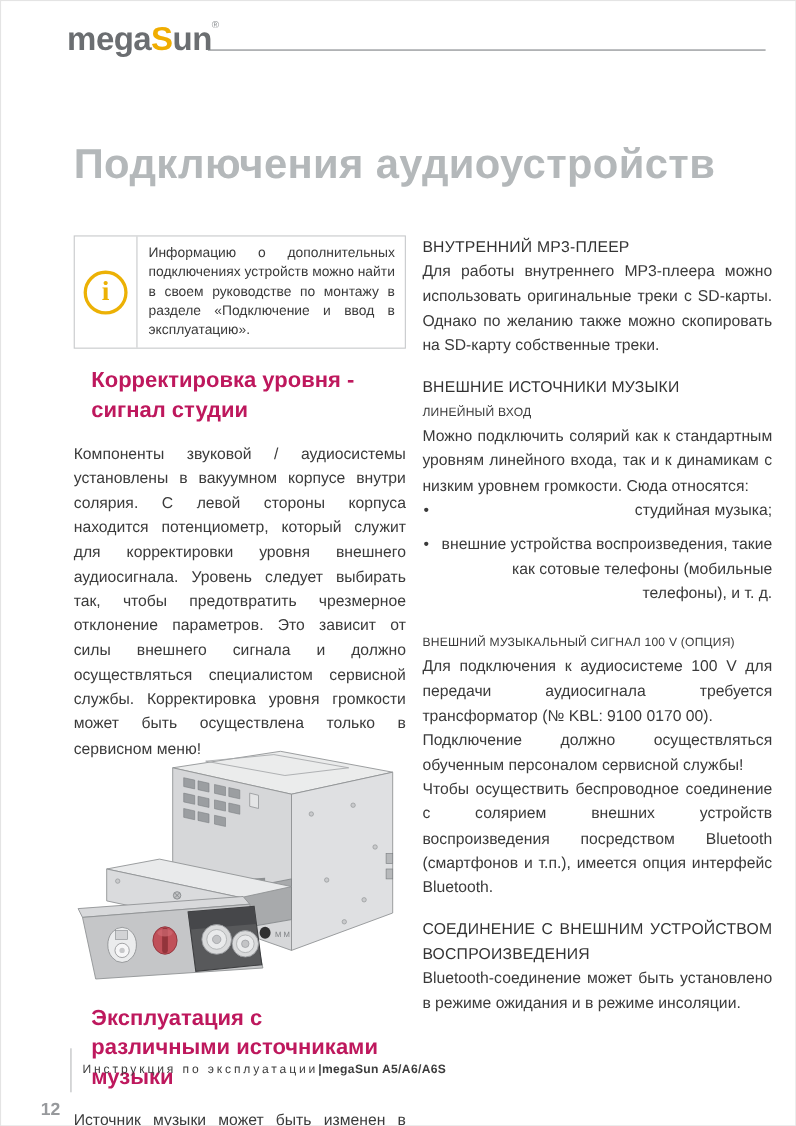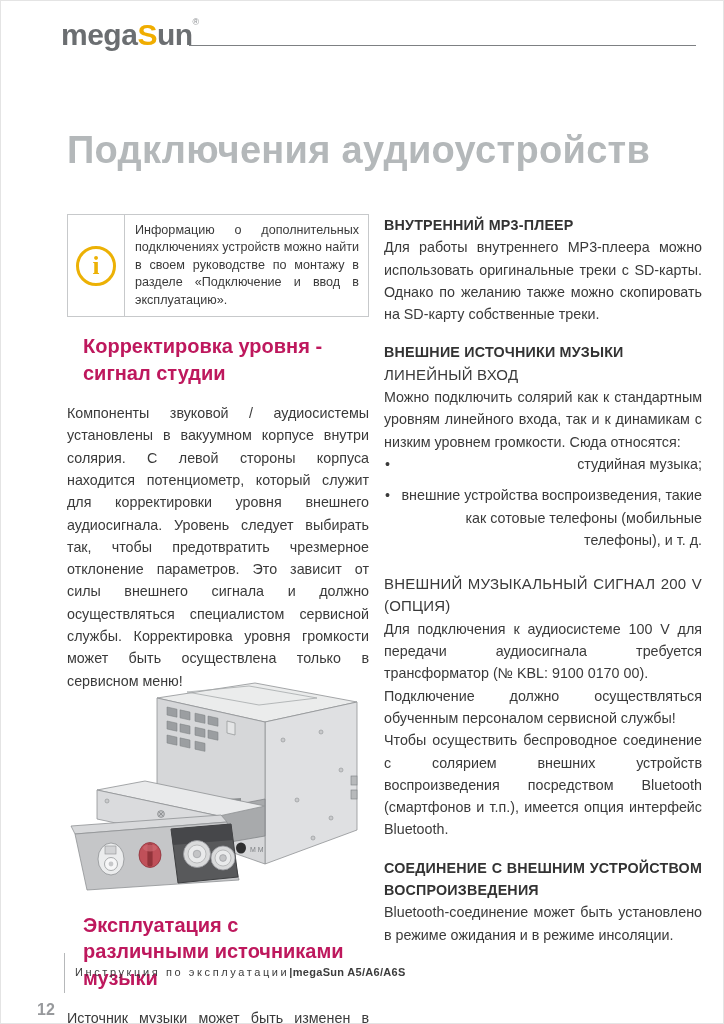--- a/index.html
+++ b/index.html
@@ -27,23 +27,23 @@
   .info-box .icon-cell{width:56px;flex:0 0 56px;display:flex;align-items:center;
         justify-content:center;border-right:1px solid #c7c9cb;}
   .info-ring{width:34px;height:34px;border:3px solid #ecb105;border-radius:50%;
         display:flex;align-items:center;justify-content:center;
         color:#ecb105;font-family:"Liberation Serif",serif;
         font-size:25px;font-weight:bold;line-height:1;}
   .info-box .text-cell{padding:7px 9px 7px 10px;font-size:12.6px;line-height:17.4px;
         text-align:justify;color:#3a3a3a;}
   
   .red-heading{margin:16px;color:#be185d;font-weight:bold;font-size:20px;line-height:26.5px;}
-  .caps-heading{margin:0;font-size:14.3px;font-weight:bold;line-height:22.3px;
+  .caps-heading{margin:0;font-size:14.3px;font-weight:normal;line-height:22.3px;
         color:#333;text-align:justify;letter-spacing:0.2px;}
-  .caps-sub{margin:0;font-size:15px;font-weight:normal;line-height:22.3px;
+  .caps-sub{margin:0;font-size:11px;font-weight:normal;line-height:22.3px;
         color:#3a3a3a;letter-spacing:0.2px;text-align:justify;}
   
   .bullet{position:relative;margin:0 0 9px 0;padding-left:15px;font-size:14.3px;
         line-height:22.3px;text-align:right;color:#3a3a3a;}
   .bullet::before{content:"•";position:absolute;left:1px;top:0;}
   
   .illustration{margin:-14px 0 6px 2px;}
   
   .footer-num{position:absolute;left:36px;top:1000px;font-size:16px;font-weight:bold;color:#97999c;}
   .footer-rule{position:absolute;left:63px;top:952px;width:1px;height:40px;background:#b6b8ba;}
@@ -167,21 +167,21 @@
 
     <h3 class="caps-heading">ВНУТРЕННИЙ MP3-ПЛЕЕР</h3>
     <p class="body">Для работы внутреннего MP3-плеера можно использовать оригинальные треки с SD-карты. Однако по желанию также можно скопировать на SD-карту собственные треки.</p>
 
     <h3 class="caps-heading mt16">ВНЕШНИЕ ИСТОЧНИКИ МУЗЫКИ</h3>
     <div class="caps-sub">ЛИНЕЙНЫЙ ВХОД</div>
     <p class="body">Можно подключить солярий как к стандартным уровням линейного входа, так и к динамикам с низким уровнем громкости. Сюда относятся:</p>
     <div class="bullet">студийная музыка;</div>
     <div class="bullet">внешние устройства воспроизведения, такие как  сотовые телефоны (мобильные телефоны), и т. д.</div>
 
-    <div class="caps-sub mt22">ВНЕШНИЙ МУЗЫКАЛЬНЫЙ СИГНАЛ 200 V (ОПЦИЯ)</div>
+    <div class="caps-sub mt22">ВНЕШНИЙ МУЗЫКАЛЬНЫЙ СИГНАЛ 100 V (ОПЦИЯ)</div>
     <p class="body">Для подключения к аудиосистеме 100 V для передачи аудиосигнала требуется трансформатор (№ KBL: 9100 0170 00).</p>
     <p class="body">Подключение должно осуществляться обученным персоналом сервисной службы!</p>
 
     <p class="body mt6">Чтобы осуществить беспроводное соединение с солярием внешних устройств воспроизведения посредством Bluetooth (смартфонов и т.п.), имеется опция интерфейс Bluetooth.</p>
 
     <h3 class="caps-heading mt16">СОЕДИНЕНИЕ С ВНЕШНИМ УСТРОЙСТВОМ ВОСПРОИЗВЕДЕНИЯ</h3>
     <p class="body">Bluetooth-соединение может быть установлено в режиме ожидания и в режиме инсоляции.</p>
   </div>
 
   <div class="footer-num">12</div>

